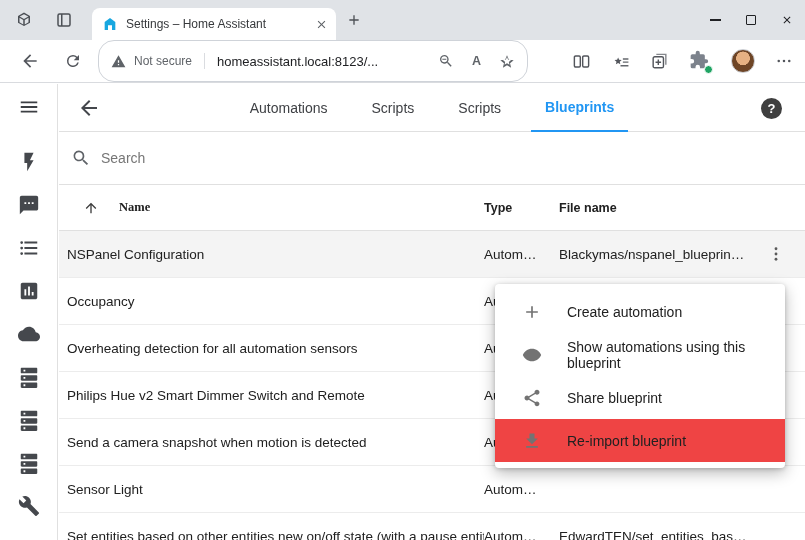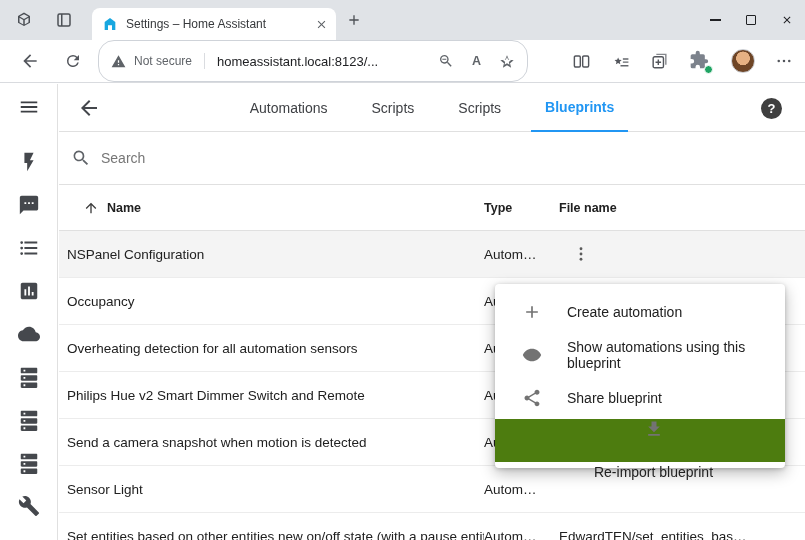--- a/index.html
+++ b/index.html
@@ -68,36 +68,36 @@
     align-items:center; padding-left:12px; gap:10px; }
   .search-icon { color:#5f6368; }
   .search-input { border:none; outline:none; font-size:14px; color:#212121; width:320px;
     background:transparent; }
   .search-input::placeholder { color:#767676; }
 
   .grid-cols { display:grid; grid-template-columns:417px 75px 195px 1fr;
     align-items:center; padding-left:8px; }
   .thead { height:46px; border-bottom:1px solid #e0e0e0; font-size:12.5px; font-weight:600;
     color:#212121; }
-  .th-name { display:flex; align-items:center; gap:8px; margin-left:16px; }
+  .th-name { display:flex; align-items:center; gap:20px; margin-left:16px;font-family:Liberation Serif, serif; }
   .sort-ic { color:#3c3c3c; }
   .row { height:47px; border-bottom:1px solid #ececec; font-size:13.5px; color:#212121; }
   .row.selected { background:#f4f4f4; }
   .cell { white-space:nowrap; overflow:hidden; }
   .row-menu { color:#5a5a5a; margin-left:10px; width:24px; height:24px; display:flex;
     align-items:center; justify-content:center; }
 
   
   .context-menu { position:absolute; left:495px; top:200px; width:290px; background:#fff;
     border-radius:4px; padding:6px 0;
     box-shadow:0 5px 15px rgba(0,0,0,.28), 0 1px 4px rgba(0,0,0,.18); z-index:20; }
   .menu-item { height:43px; display:flex; align-items:center; padding-left:27px; gap:25px;
     font-size:14px; color:#212121; }
   .menu-item .mi-ic { color:#737373; display:flex; }
-  .menu-item.hovered { background:#4d7c0f;flex-direction:column; }
+  .menu-item.hovered { background:#ef4444; }
   .menu-item.danger { color:var(--danger,#f44336); }
   .menu-item.danger .mi-ic { color:var(--danger,#f44336); }
 </style>
 </head>
 <body>
 
 <div class="tabstrip">
   <div class="ts-icon" style="left:12px">
     <svg width="18" height="18" viewBox="0 0 24 24" fill="currentColor">
         <path d="M12 2l8 4.5v9L12 20l-8-4.5v-9L12 2m0 2.2L6.2 7.4 12 10.6l5.8-3.2L12 4.2M6 9.1v6l5 2.8v-6l-5-2.8m12 0l-5 2.8v6l5-2.8v-6z"></path>
@@ -302,20 +302,21 @@
       </span>
       <span class="cell">Type</span>
       <span class="cell">File name</span>
       <span></span>
     </div>
 
     <div>
       <div class="row grid-cols selected">
         <span class="cell">NSPanel Configuration</span>
         <span class="cell">Autom…</span>
+        <span class="cell">Blackymas/nspanel_blueprin…</span>
         <span class="row-menu">
           <svg width="18" height="18" viewBox="0 0 24 24" fill="currentColor">
               <circle cx="12" cy="5" r="1.9"></circle>
               <circle cx="12" cy="12" r="1.9"></circle>
               <circle cx="12" cy="19" r="1.9"></circle>
             </svg>
         </span>
       </div>
       <div class="row grid-cols">
         <span class="cell">Occupancy</span>

